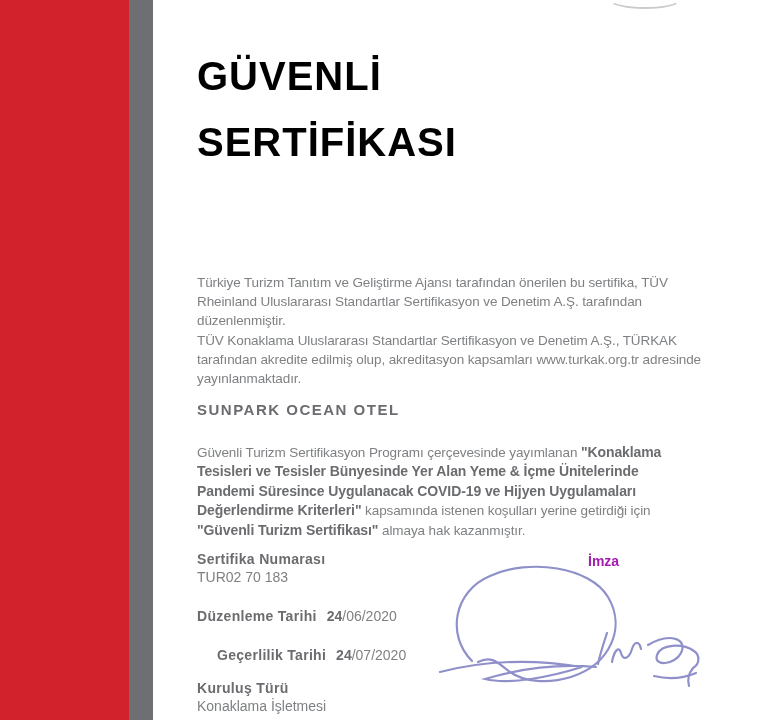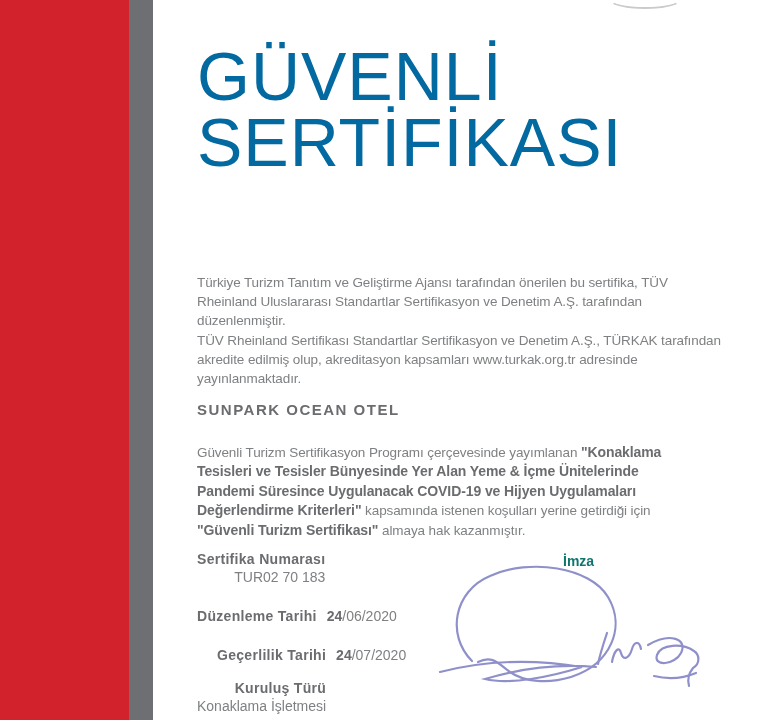--- a/index.html
+++ b/index.html
@@ -18,22 +18,22 @@
     position:absolute;left:129px;top:0;width:24px;height:720px;
     background:#6e6f72;
   }
   .logo-arc{
     position:absolute;left:608px;top:-11px;width:70px;height:16px;
     border:2px solid transparent;border-bottom-color:#b9b9b9;
     border-radius:50%;opacity:.75;
   }
   .title{
     position:absolute;left:197px;top:43px;
-    font-size:68px;line-height:66px;font-weight:400;
-    color:#0369a1;letter-spacing:1px;
+    font-size:40px;line-height:66px;font-weight:700;
+    color:#000000;letter-spacing:1px;
   }
   .para{
     position:absolute;left:197px;width:532px;
     font-size:13.5px;line-height:19px;letter-spacing:-0.1px;
     color:#7e8083;
   }
   .p1{top:259px;}
   .p2{top:317px;}
   .facility{
     position:absolute;left:197px;top:401px;
@@ -41,33 +41,33 @@
     color:#6b6c6f;
   }
   .program{
     position:absolute;left:197px;top:429px;width:478px;
     font-size:13.5px;line-height:19.5px;letter-spacing:-0.1px;
     color:#7e8083;
   }
   .program b{color:#6b6c6f;font-size:14px;}
   .field{
     position:absolute;left:197px;
-    font-size:14px;line-height:17px;color:#7e8083;text-align:right;
+    font-size:14px;line-height:17px;color:#7e8083;
   }
   .field .lbl{font-weight:700;color:#6b6c6f;letter-spacing:0.3px;}
   .field .val{display:block;margin-top:1px;font-weight:400;color:#7e8083;}
   .f-cert{top:551px;}
   .f-issue{top:608px;}
   .f-valid{top:647px;margin-left:20px;}
   .f-org{top:680px;}
   .inline-val{margin-left:10px;}
   .inline-val .day{font-weight:700;color:#6b6c6f;}
   .imza{
-    position:absolute;left:563px;top:553px;
-    font-size:14px;font-weight:700;color:#0f766e;
+    position:absolute;left:588px;top:553px;
+    font-size:14px;font-weight:700;color:#a21caf;
   }
   .sig-wrap{position:absolute;left:430px;top:563px;width:285px;height:137px;}
   .signer{
     position:absolute;left:512px;top:694px;
     font-size:16px;color:#2e2e30;letter-spacing:0.5px;
   }
 </style>
 </head>
 <body>
 
@@ -76,21 +76,21 @@
   <div class="red-band"></div>
   <div class="gray-stripe"></div>
   <div class="logo-arc"></div>
 
   <div class="title">
     <div>GÜVENLİ</div>
     <div>SERTİFİKASI</div>
   </div>
 
   <p class="para p1">Türkiye Turizm Tanıtım ve Geliştirme Ajansı tarafından önerilen bu sertifika, TÜV Rheinland Uluslararası Standartlar Sertifikasyon ve Denetim A.Ş. tarafından düzenlenmiştir.</p>
-  <p class="para p2">TÜV Rheinland Sertifikası Standartlar Sertifikasyon ve Denetim A.Ş., TÜRKAK tarafından akredite edilmiş olup, akreditasyon kapsamları www.turkak.org.tr adresinde yayınlanmaktadır.</p>
+  <p class="para p2">TÜV Konaklama Uluslararası Standartlar Sertifikasyon ve Denetim A.Ş., TÜRKAK tarafından akredite edilmiş olup, akreditasyon kapsamları www.turkak.org.tr adresinde yayınlanmaktadır.</p>
 
   <div class="facility">SUNPARK OCEAN OTEL</div>
 
   <p class="program"><span>Güvenli Turizm Sertifikasyon Programı çerçevesinde yayımlanan </span><b>"Konaklama Tesisleri ve Tesisler Bünyesinde Yer Alan Yeme &amp; İçme Ünitelerinde Pandemi Süresince Uygulanacak COVID-19 ve Hijyen Uygulamaları Değerlendirme Kriterleri"</b><span> kapsamında istenen koşulları yerine getirdiği için </span><b>"Güvenli Turizm Sertifikası"</b><span> almaya hak kazanmıştır.</span></p>
 
   <div class="field f-cert">
     <span class="lbl">Sertifika Numarası</span>
     <span class="val">TUR02 70 183</span>
   </div>
 

